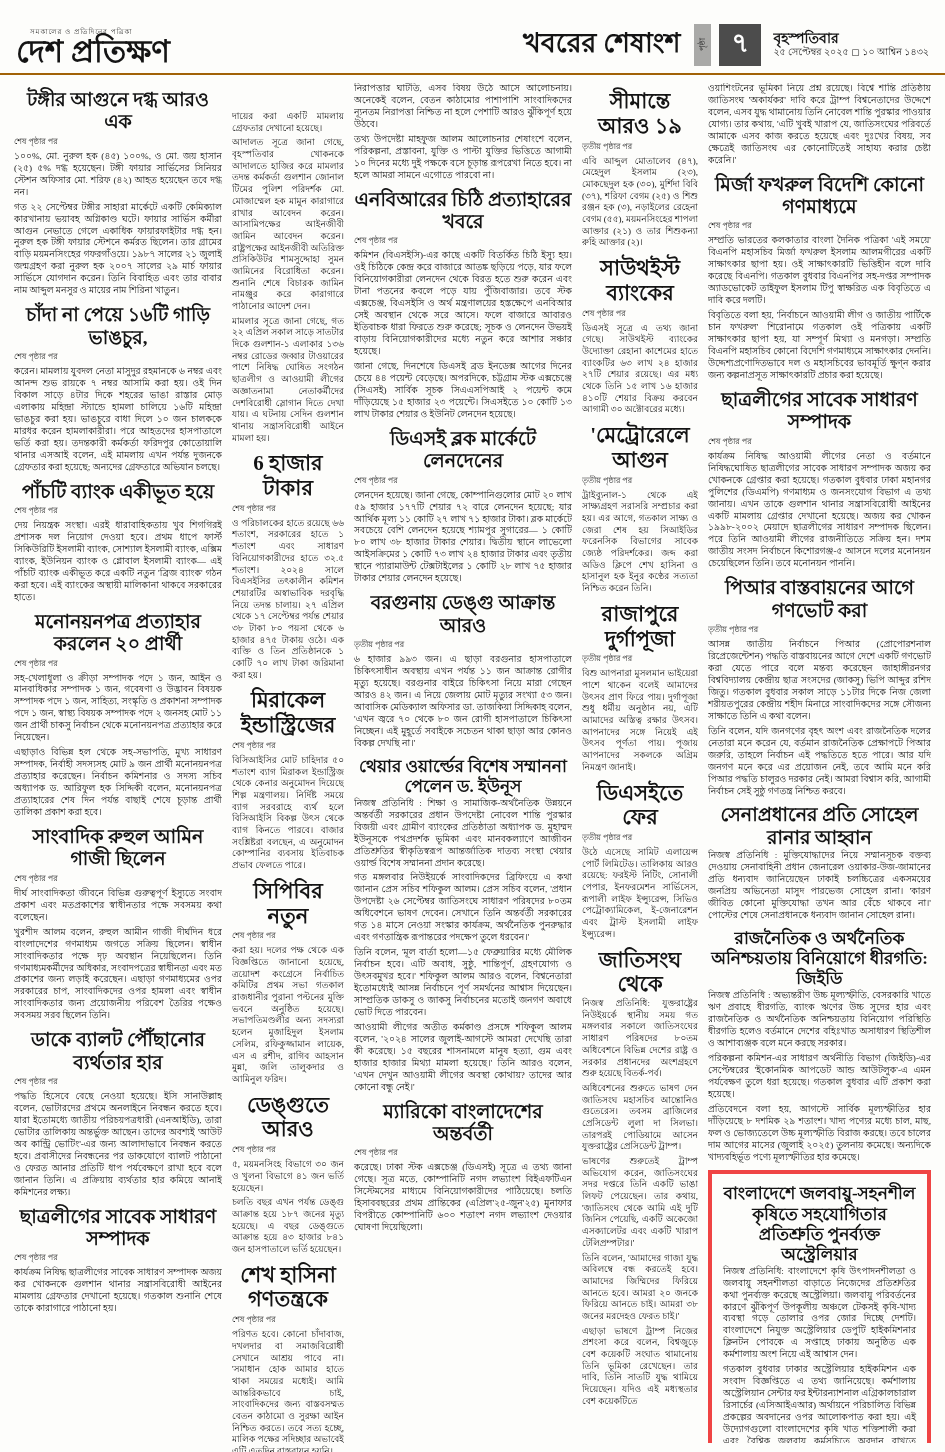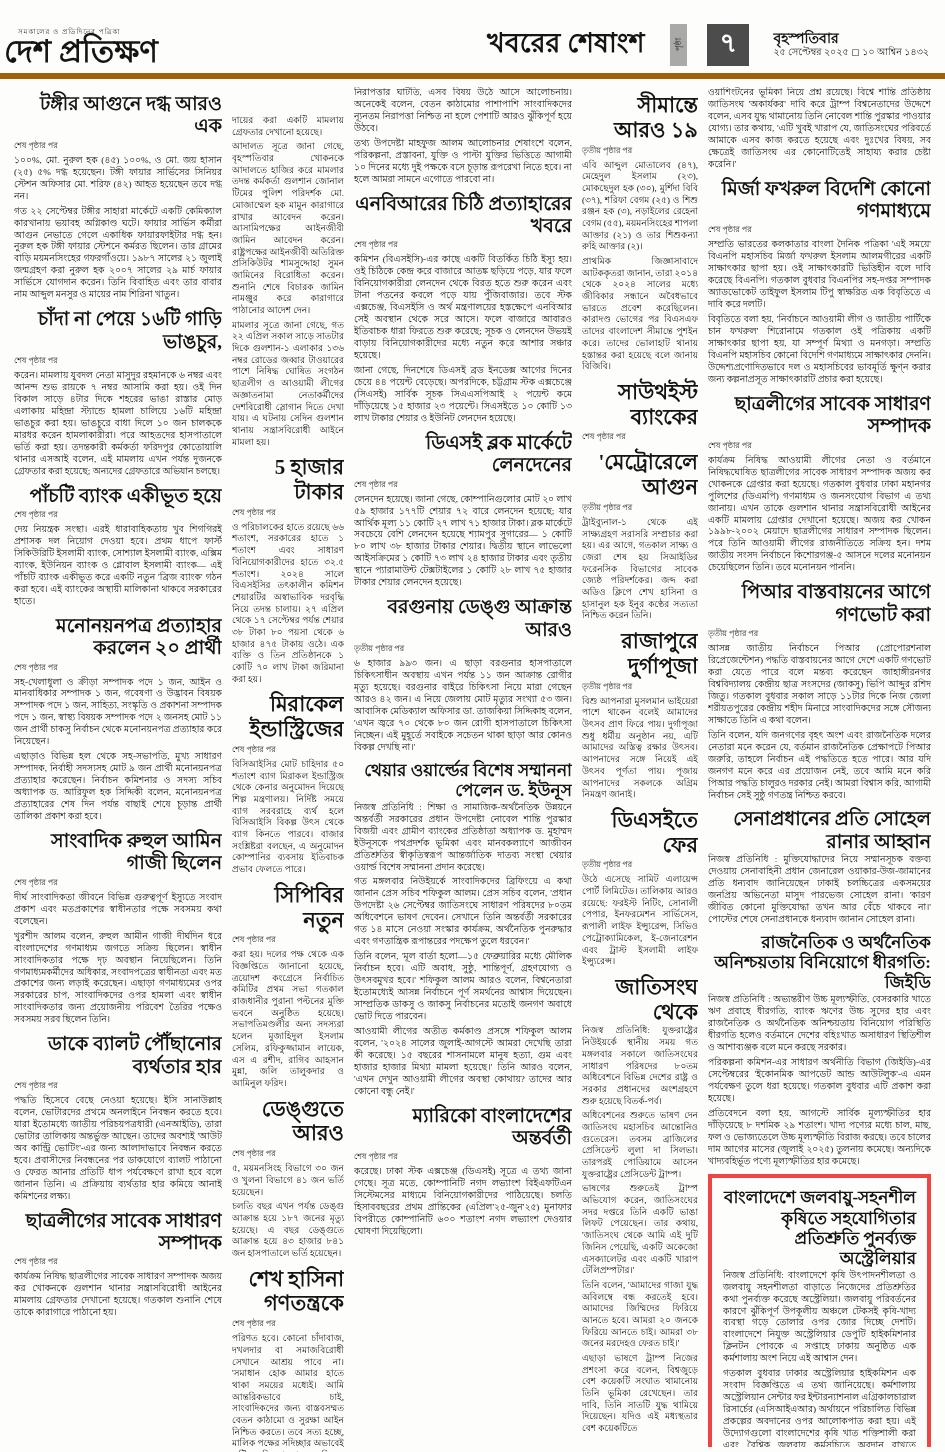--- a/index.html
+++ b/index.html
@@ -4,49 +4,49 @@
 <style>
   html,body{margin:0;padding:0;background:#e8e8e4;}
   #page{
     position:relative;width:945px;height:1452px;margin:0 auto;
     background:#fdfdfb;color:#141414;overflow:hidden;box-sizing:border-box;
     font-family:"Liberation Serif","DejaVu Serif",serif;
   }
   
   #header{
     display:flex;align-items:flex-end;justify-content:space-between;
-    padding:22px 16px 6px 4px;border-bottom:6px solid #a16207;
+    padding:22px 16px 6px 16px;border-bottom:2px solid #a16207;
   }
   .masthead{line-height:1;}
   .masthead .tagline{font-size:7px;letter-spacing:1px;color:#333;margin-left:14px;}
   .masthead .title{
     font-size:31px;font-weight:bold;letter-spacing:0;
     font-family:"Liberation Serif","DejaVu Serif",serif;
   }
-  .header-right{display:flex;align-items:center;gap:20px;margin-left:35px;}
+  .header-right{display:flex;align-items:center;gap:8px;margin-left:35px;}
   .section-title{font-size:27px;font-weight:bold;white-space:nowrap;margin-right:6px;}
   .page-label-box{
     width:17px;height:42px;background:#a9a9a7;color:#1c1c1c;
     display:flex;align-items:center;justify-content:center;
     font-size:8px;writing-mode:vertical-rl;transform:rotate(180deg);
   }
   .page-number-box{
     width:42px;height:42px;background:#4c4c4c;color:#fff;
     display:flex;align-items:center;justify-content:center;
     font-size:27px;font-weight:bold;
   }
   .date-block{line-height:1.25;padding-left:4px;}
   .date-block .day{font-size:14px;font-weight:bold;}
   .date-block .date{font-size:9.5px;color:#222;}
   
   #columns{display:flex;gap:10px;padding:8px 14px 0 14px;align-items:flex-start;}
   .region{flex:0 0 auto;overflow:hidden;height:1360px;}
   article{margin-bottom:7px;}
   h2.headline{
-    margin:6px 0 1px 0;text-align:right;font-weight:bold;line-height:1.18;
+    margin:6px 0 1px 0;text-align:center;font-weight:bold;line-height:1.18;
     font-size:19px;
   }
   .narrow h2.headline{font-size:21px;}
   h2.headline.two-line{font-size:17px;}
   p.dateline{margin:0 0 3px 0;text-align:left;font-size:8px;color:#222;}
   p.body{
     margin:0 0 3px 0;font-size:9.2px;line-height:1.3;
     text-align:justify;word-break:normal;
   }
   .narrow p.body{font-size:9px;}
@@ -114,21 +114,21 @@
           <p class="body">কার্যক্রম নিষিদ্ধ ছাত্রলীগের সাবেক সাধারণ সম্পাদক অজয় কর খোকনকে গুলশান থানার সন্ত্রাসবিরোধী আইনের মামলায় গ্রেফতার দেখানো হয়েছে। গতকাল শুনানি শেষে তাকে কারাগারে পাঠানো হয়।</p>
         </article>
       </div>
       <div class="region narrow" style="width: 112px; margin-top: 28px;">
         <article>
           <p class="body">দায়ের করা একটি মামলায় গ্রেফতার দেখানো হয়েছে।</p>
           <p class="body">আদালত সূত্রে জানা গেছে, বৃহস্পতিবার খোকনকে আদালতে হাজির করে মামলার তদন্ত কর্মকর্তা গুলশান জোনাল টিমের পুলিশ পরিদর্শক মো. মোজাম্মেল হক মামুন কারাগারে রাখার আবেদন করেন। আসামিপক্ষের আইনজীবী জামিন আবেদন করেন। রাষ্ট্রপক্ষের আইনজীবী অতিরিক্ত প্রসিকিউটর শামসুদ্দোহা সুমন জামিনের বিরোধিতা করেন। শুনানি শেষে বিচারক জামিন নামঞ্জুর করে কারাগারে পাঠানোর আদেশ দেন।</p>
           <p class="body">মামলার সূত্রে জানা গেছে, গত ২২ এপ্রিল সকাল সাড়ে সাতটার দিকে গুলশান-১ এলাকার ১৩৬ নম্বর রোডের জব্বার টাওয়ারের পাশে নিষিদ্ধ ঘোষিত সংগঠন ছাত্রলীগ ও আওয়ামী লীগের অজ্ঞাতনামা নেতাকর্মীদের দেশবিরোধী স্লোগান দিতে দেখা যায়। এ ঘটনায় সেদিন গুলশান থানায় সন্ত্রাসবিরোধী আইনে মামলা হয়।</p>
         </article>
         <article>
-          <h2 class="headline">5 হাজার টাকার</h2>
+          <h2 class="headline">6 হাজার টাকার</h2>
           <p class="dateline">শেষ পৃষ্ঠার পর</p>
           <p class="body">ও পরিচালকের হাতে রয়েছে ৬৬ শতাংশ, সরকারের হাতে ১ শতাংশ এবং সাধারণ বিনিয়োগকারীদের হাতে ৩২.৫ শতাংশ। ২০২৪ সালে বিএসইসির তৎকালীন কমিশন শেয়ারটির অস্বাভাবিক দরবৃদ্ধি নিয়ে তদন্ত চালায়। ২৭ এপ্রিল থেকে ১৭ সেপ্টেম্বর পর্যন্ত শেয়ার ৩৮ টাকা ৮০ পয়সা থেকে ৬ হাজার ৪৭৫ টাকায় ওঠে। এক ব্যক্তি ও তিন প্রতিষ্ঠানকে ১ কোটি ৭০ লাখ টাকা জরিমানা করা হয়।</p>
         </article>
         <article>
           <h2 class="headline">মিরাকেল ইন্ডাস্ট্রিজের</h2>
           <p class="dateline">শেষ পৃষ্ঠার পর</p>
           <p class="body">বিসিআইসির মোট চাহিদার ৫০ শতাংশ ব্যাগ মিরাকল ইন্ডাস্ট্রিজ থেকে কেনার অনুমোদন দিয়েছে শিল্প মন্ত্রণালয়। নির্দিষ্ট সময়ে ব্যাগ সরবরাহে ব্যর্থ হলে বিসিআইসি বিকল্প উৎস থেকে ব্যাগ কিনতে পারবে। বাজার সংশ্লিষ্টরা বলছেন, এ অনুমোদন কোম্পানির ব্যবসায় ইতিবাচক প্রভাব ফেলতে পারে।</p>
         </article>
         <article>
           <h2 class="headline">সিপিবির নতুন</h2>
@@ -180,25 +180,25 @@
           <h2 class="headline">ম্যারিকো বাংলাদেশের অন্তর্বর্তী</h2>
           <p class="dateline">শেষ পৃষ্ঠার পর</p>
           <p class="body">করেছে। ঢাকা স্টক এক্সচেঞ্জ (ডিএসই) সূত্রে এ তথ্য জানা গেছে। সূত্র মতে, কোম্পানিটি নগদ লভ্যাংশ বিইএফটিএন সিস্টেমসের মাধ্যমে বিনিয়োগকারীদের পাঠিয়েছে। চলতি হিসাববছরের প্রথম প্রান্তিকের (এপ্রিল'২৫-জুন'২৫) মুনাফার বিপরীতে কোম্পানিটি ৬০০ শতাংশ নগদ লভ্যাংশ দেওয়ার ঘোষণা দিয়েছিলো।</p>
         </article>
       </div>
       <div class="region narrow" style="width: 116px;">
         <article>
           <h2 class="headline">সীমান্তে আরও ১৯</h2>
           <p class="dateline">তৃতীয় পৃষ্ঠার পর</p>
           <p class="body">এবি আব্দুল মোতালেব (৪৭), মেহেদুল ইসলাম (২৩), মোকছেদুল হক (৩০), মুর্শিদা বিবি (৩৭), শরিফা বেগম (২৫) ও শিশু রঞ্জন হক (৩), নড়াইলের রেহেনা বেগম (৫৫), ময়মনসিংহের শাপলা আক্তার (২১) ও তার শিশুকন্যা রুহি আক্তার (২)।</p>
-          <p class="body">প্রাথমিক জিজ্ঞাসাবাদে আটককৃতরা জানান, তারা ২০১৪ থেকে ২০২৪ সালের মধ্যে জীবিকার সন্ধানে অবৈধভাবে ভারতে প্রবেশ করেছিলেন। কারাদণ্ড ভোগের পর বিএসএফ তাদের বাংলাদেশ সীমান্তে পুশইন করে। তাদের ভোলাহাট থানায় হস্তান্তর করা হয়েছে বলে জানায় বিজিবি।</p>
         </article>
         <article>
           <h2 class="headline">সাউথইস্ট ব্যাংকের</h2>
           <p class="dateline">শেষ পৃষ্ঠার পর</p>
+          <p class="body">ডিএসই সূত্রে এ তথ্য জানা গেছে। সাউথইস্ট ব্যাংকের উদ্যোক্তা রেহানা কাশেমের হাতে ব্যাংকটির ৬৩ লাখ ২৪ হাজার ২৭টি শেয়ার রয়েছে। এর মধ্য থেকে তিনি ১৫ লাখ ১৬ হাজার ৪১০টি শেয়ার বিক্রয় করবেন আগামী ৩০ অক্টোবরের মধ্যে।</p>
         </article>
         <article>
           <h2 class="headline">'মেট্রোরেলে আগুন</h2>
           <p class="dateline">তৃতীয় পৃষ্ঠার পর</p>
           <p class="body">ট্রাইব্যুনাল-১ থেকে এই সাক্ষ্যগ্রহণ সরাসরি সম্প্রচার করা হয়। এর আগে, গতকাল সাক্ষ্য ও জেরা শেষ হয় সিআইডির ফরেনসিক বিভাগের সাবেক জ্যেষ্ঠ পরিদর্শকের। জব্দ করা অডিও ক্লিপে শেখ হাসিনা ও হাসানুল হক ইনুর কণ্ঠের সত্যতা নিশ্চিত করেন তিনি।</p>
         </article>
         <article>
           <h2 class="headline">রাজাপুরে দুর্গাপূজা</h2>
           <p class="dateline">তৃতীয় পৃষ্ঠার পর</p>
           <p class="body">বিশু আপনারা মুসলমান ভাইয়েরা পাশে থাকেন বলেই আমাদের উৎসব প্রাণ ফিরে পায়। দুর্গাপূজা শুধু ধর্মীয় অনুষ্ঠান নয়, এটি আমাদের অস্তিত্ব রক্ষার উৎসব। আপনাদের সঙ্গে নিয়েই এই উৎসব পূর্ণতা পায়। পূজায় আপনাদের সকলকে অগ্রিম নিমন্ত্রণ জানাই।</p>

